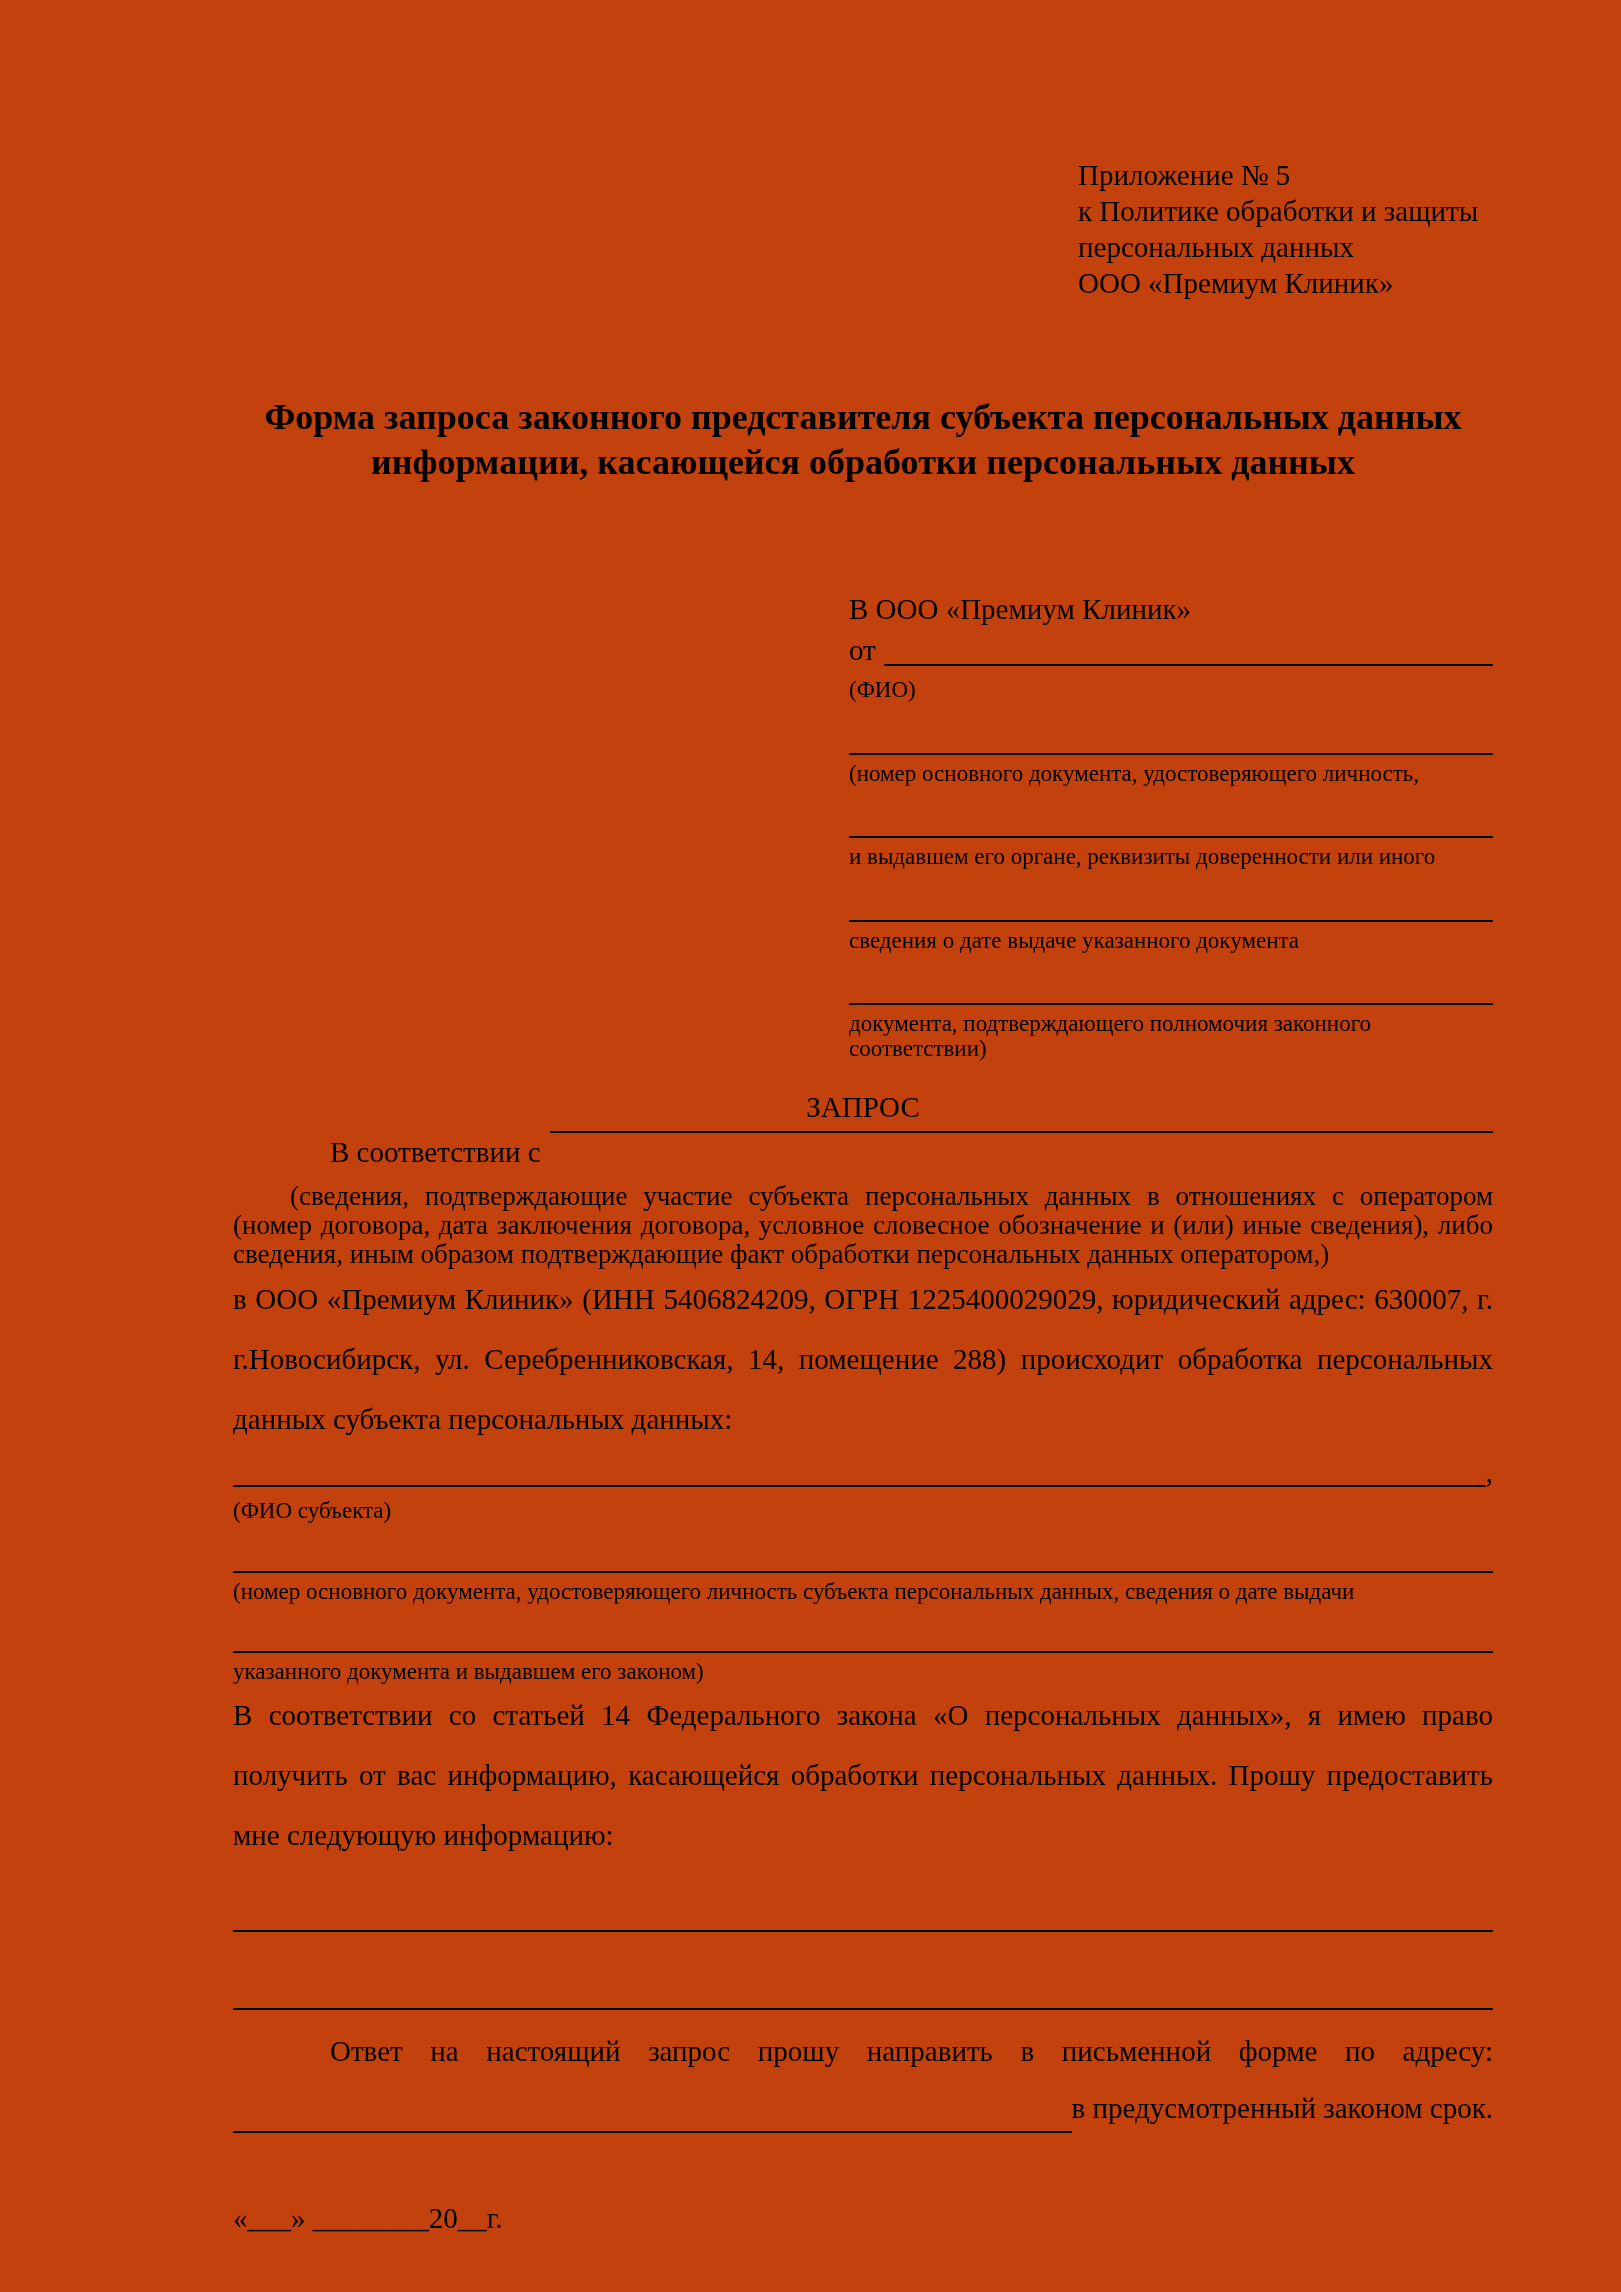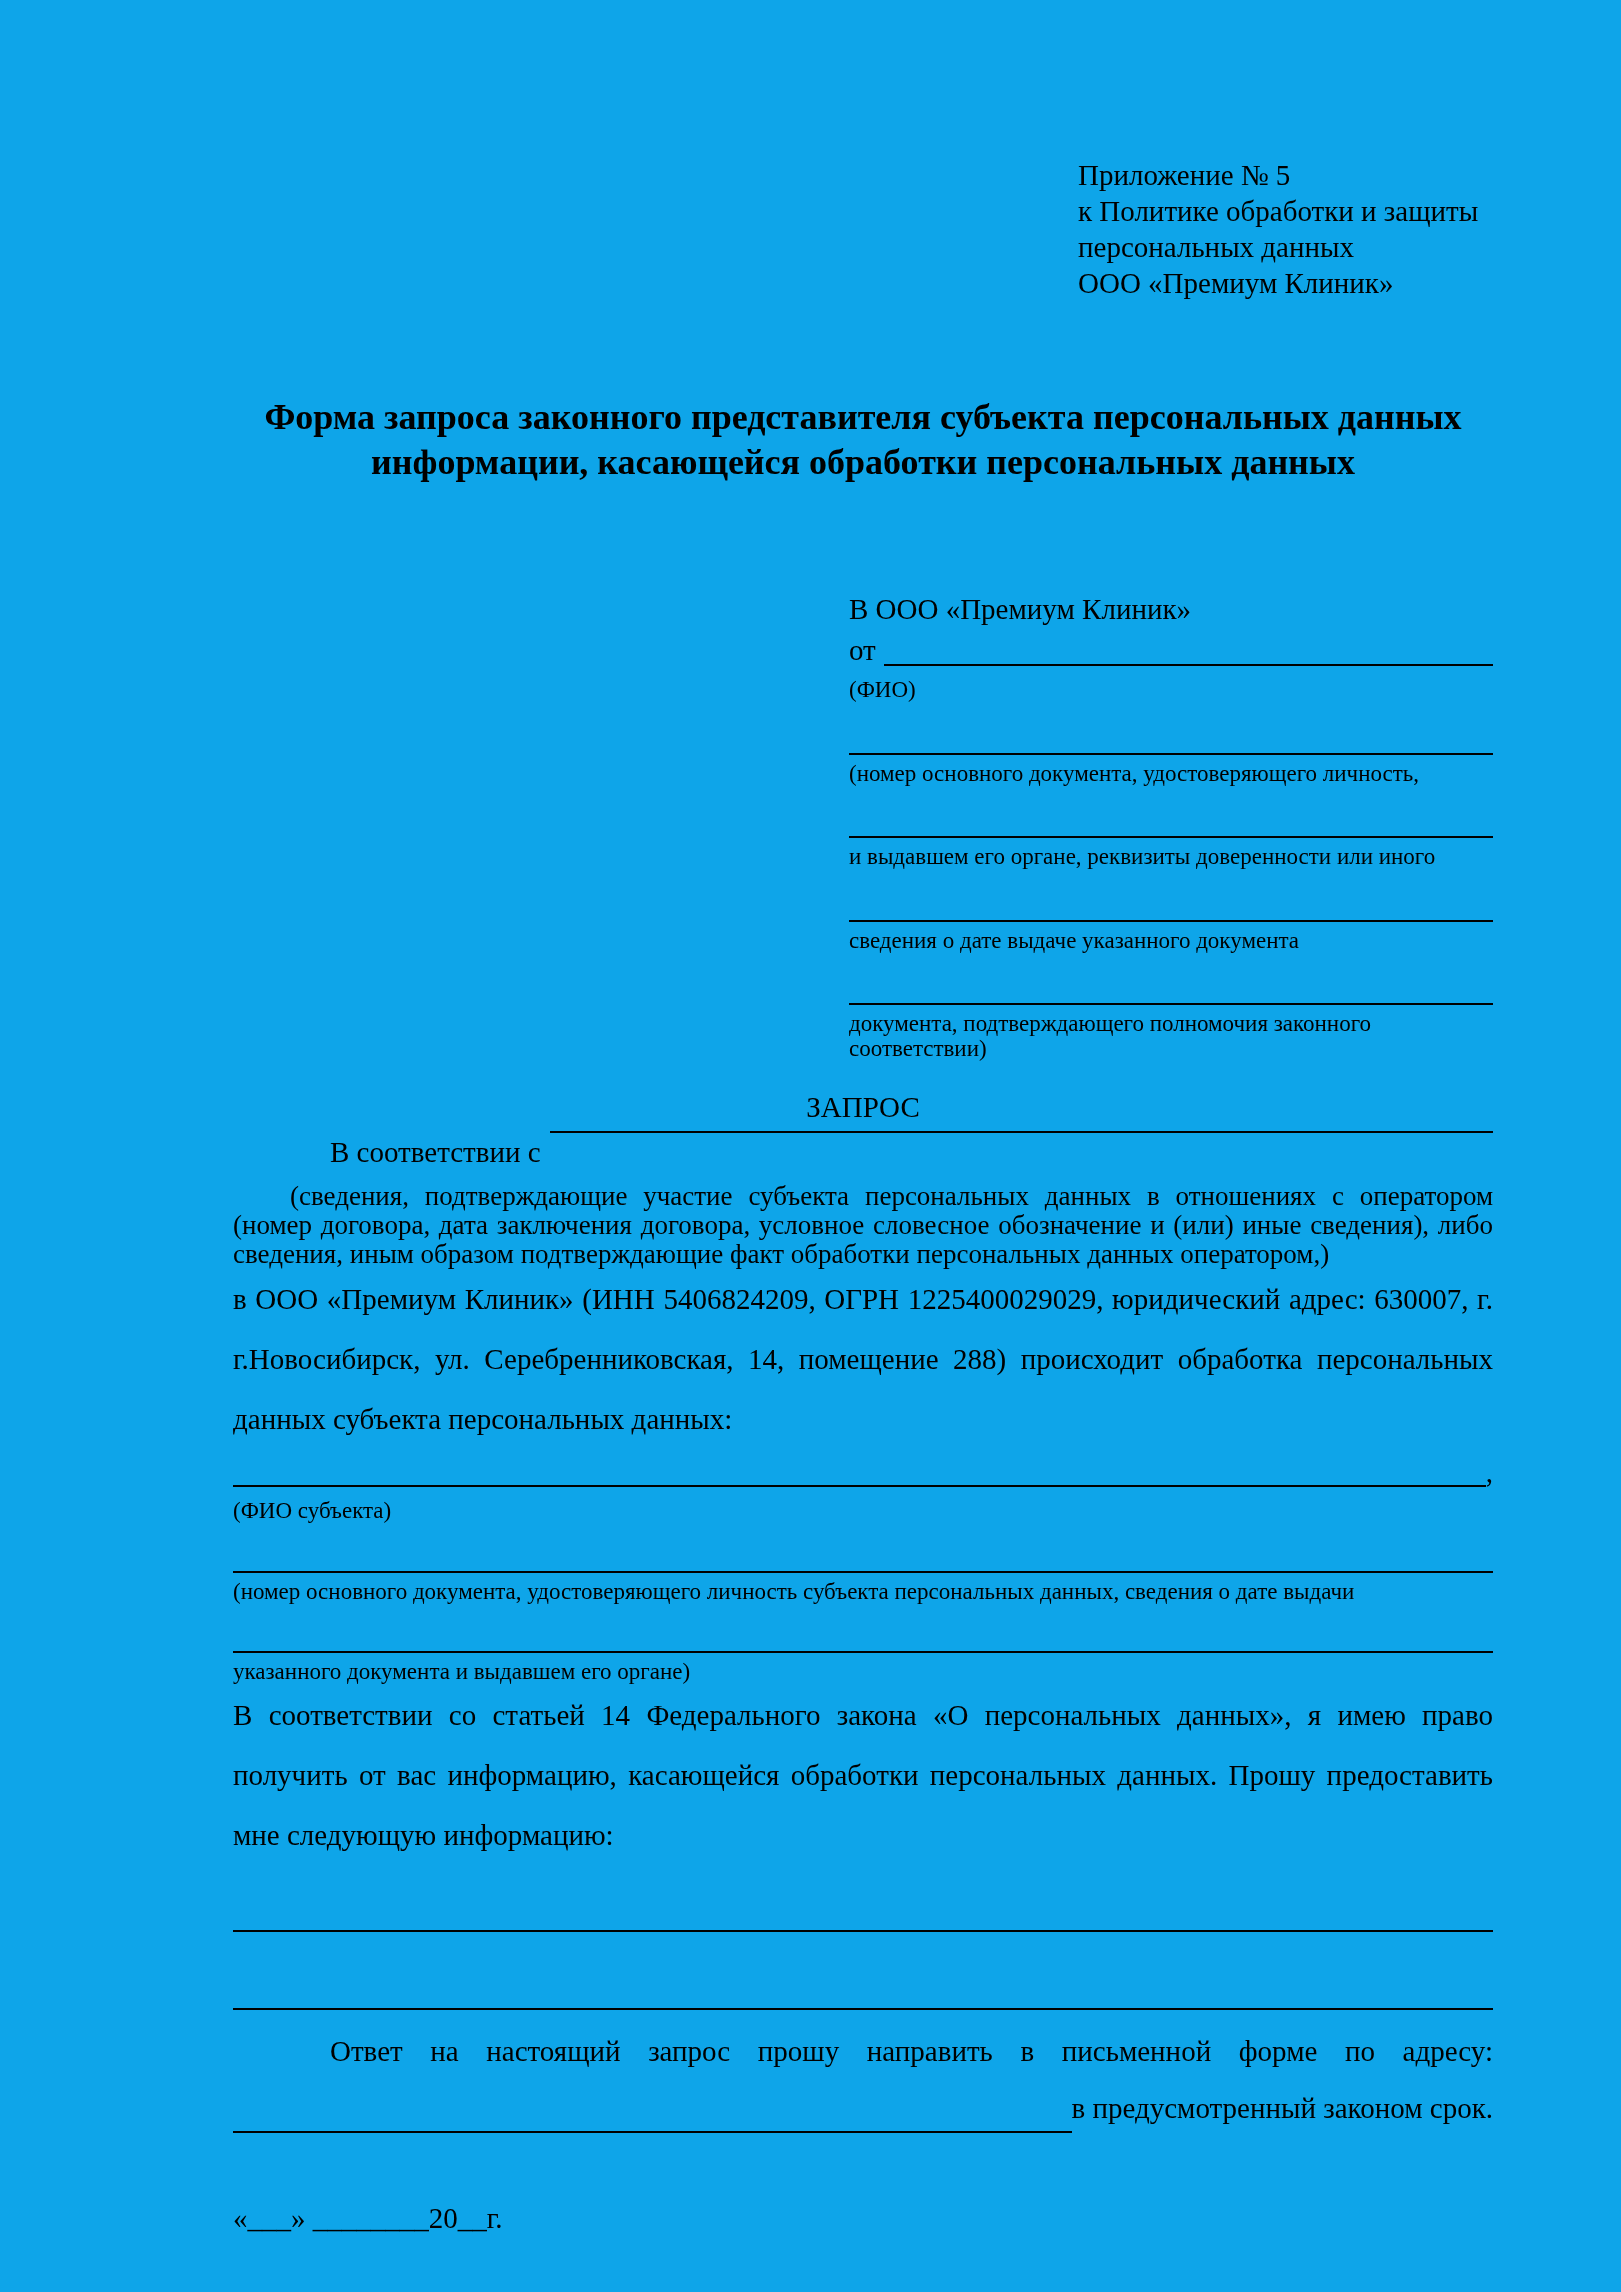--- a/index.html
+++ b/index.html
@@ -2,21 +2,21 @@
 <html><head>
 <meta charset="utf-8">
 <style>
   html, body { margin: 0; padding: 0; background: #fff; }
   .page {
     position: relative;
     width: 1621px;
     height: 2293px;
     box-sizing: border-box;
     padding: 157px 128px 0 233px;
-    background: #0ea5e9;
+    background: #c2410c;
     color: #000000;
     font-family: "Liberation Serif", "DejaVu Serif", serif;
     font-size: 29px;
     overflow: hidden;
   }
 
   
   .appendix { margin-left: 845px; line-height: 36px; }
 
   
@@ -139,21 +139,21 @@
     <span>,</span>
   </div>
   <div class="cap">(ФИО субъекта)</div>
 
   <div class="crow">
     <div class="aline"></div>
     <div class="cap">(номер основного документа, удостоверяющего личность субъекта персональных данных, сведения о дате выдачи</div>
   </div>
   <div class="crow">
     <div class="aline"></div>
-    <div class="cap">указанного документа и выдавшем его органе)</div>
+    <div class="cap">указанного документа и выдавшем его законом)</div>
   </div>
 
   <div class="body-para">В соответствии со статьей 14 Федерального закона «О персональных данных», я имею право получить от вас информацию, касающейся обработки персональных данных. Прошу предоставить мне следующую информацию:</div>
 
   <div class="blankline1"></div>
   <div class="blankline2"></div>
 
   <div class="answer-first">Ответ на настоящий запрос прошу направить в письменной форме по адресу:</div>
   <div class="answer-second">
     <span class="fill"></span>

